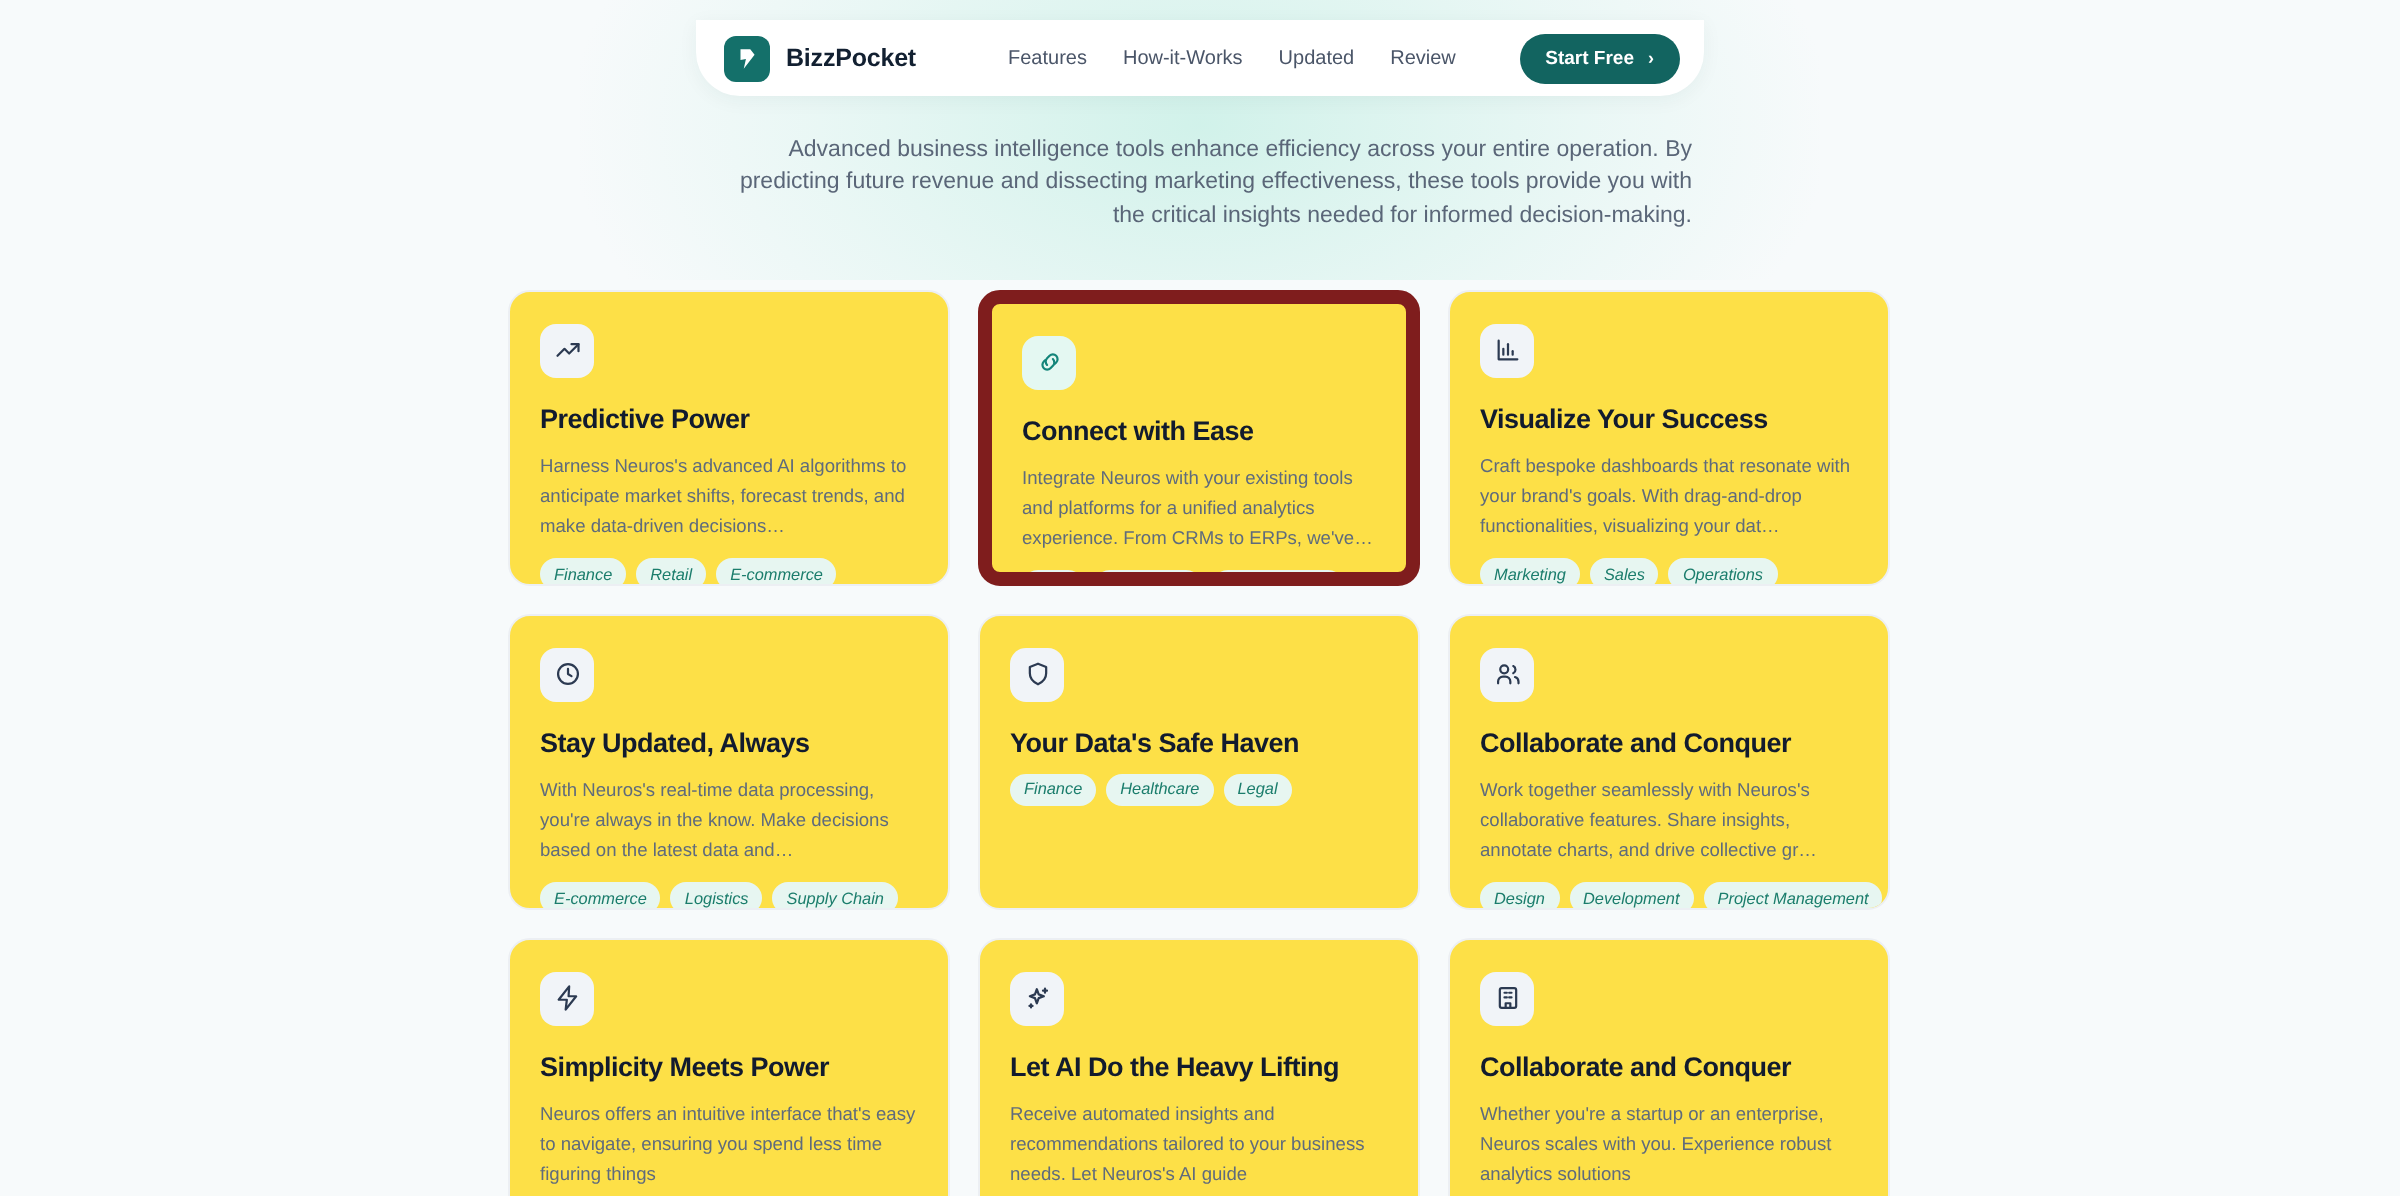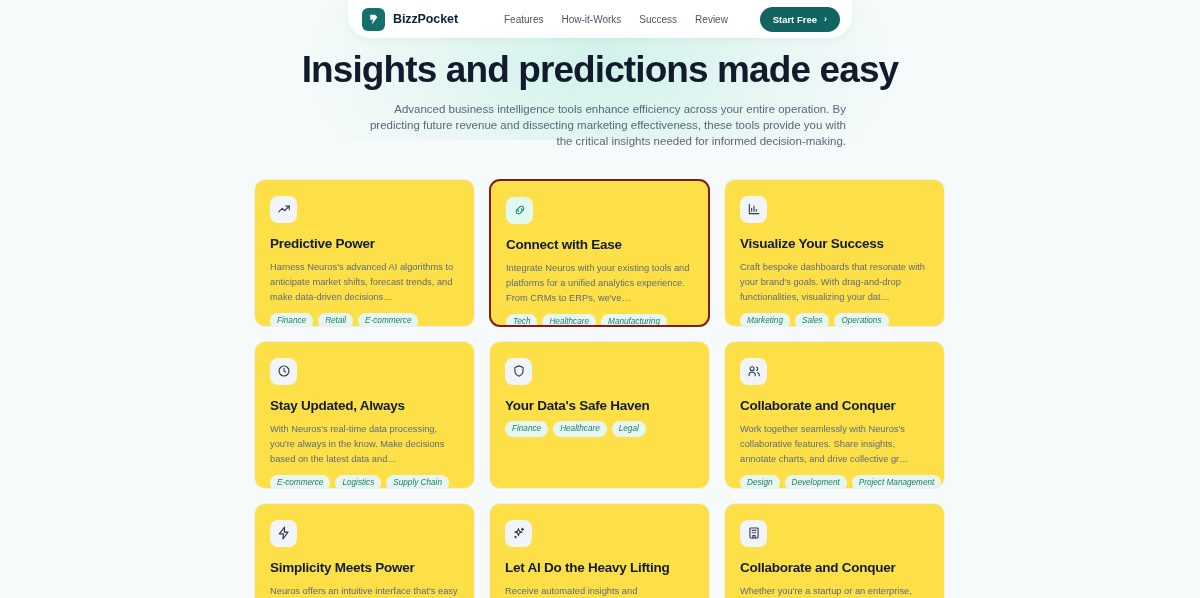--- a/index.html
+++ b/index.html
@@ -31,21 +31,21 @@
     pointer-events: none;
     z-index: 0;
   }
 
   
   .header-wrap {
     position: relative;
     z-index: 2;
     display: flex;
     justify-content: center;
-    padding-top: 0;
+    padding-top: 10px;
   }
 
   .navbar {
     width: 504px;
     height: 38px;
     background: #ffffff;
     border-radius: 0 0 22px 22px;
     display: flex;
     align-items: center;
     padding: 0 12px 0 14px;
@@ -150,21 +150,21 @@
   .card {
     background: #fde047;
     border: 1px solid #eceff3;
     border-radius: 11px;
     padding: 16px 15px 15px;
     height: 148px;
     overflow: hidden;
   }
 
   .card.featured {
-    border: 2px solid #7f1d1d;
+    border: 7px solid #7f1d1d;
   }
 
   .icon-box {
     width: 27px;
     height: 27px;
     border-radius: 8px;
     background: #f1f4f8;
     display: flex;
     align-items: center;
     justify-content: center;
@@ -220,34 +220,33 @@
         <svg width="13" height="13" viewBox="0 0 24 24" aria-hidden="true">
           <path d="M6 3 H15 L19 8 L9 21 L11 12 L6 13 Z" fill="#ffffff"></path>
         </svg>
       </span>
       <span class="brand-name">BizzPocket</span>
     </div>
 
     <div class="nav-links">
       <a class="nav-link">Features</a>
       <a class="nav-link">How-it-Works</a>
-      <a class="nav-link">Success</a>
+      <a class="nav-link">Updated</a>
       <a class="nav-link">Review</a>
     </div>
 
     <button class="cta-btn">
       <span>Start Free</span>
       <span class="cta-arrow">›</span>
     </button>
 
   </nav>
 </div>
 
 <section class="hero">
-  <h1 class="hero-title">Insights and predictions made easy</h1>
   <p class="hero-sub">Advanced business intelligence tools enhance efficiency across your entire operation. By predicting future revenue and dissecting marketing effectiveness, these tools provide you with the critical insights needed for informed decision-making.</p>
 </section>
 
 <section class="grid">
     <div class="card">
       <div class="icon-box">
         <span>
           <svg width="14" height="14" viewBox="0 0 24 24" fill="none" stroke="#2c3a52" stroke-width="1.9" stroke-linecap="round" stroke-linejoin="round">
             <polyline points="3 17 9 11 13 15 21 7"></polyline>
             <polyline points="15 7 21 7 21 13"></polyline>

